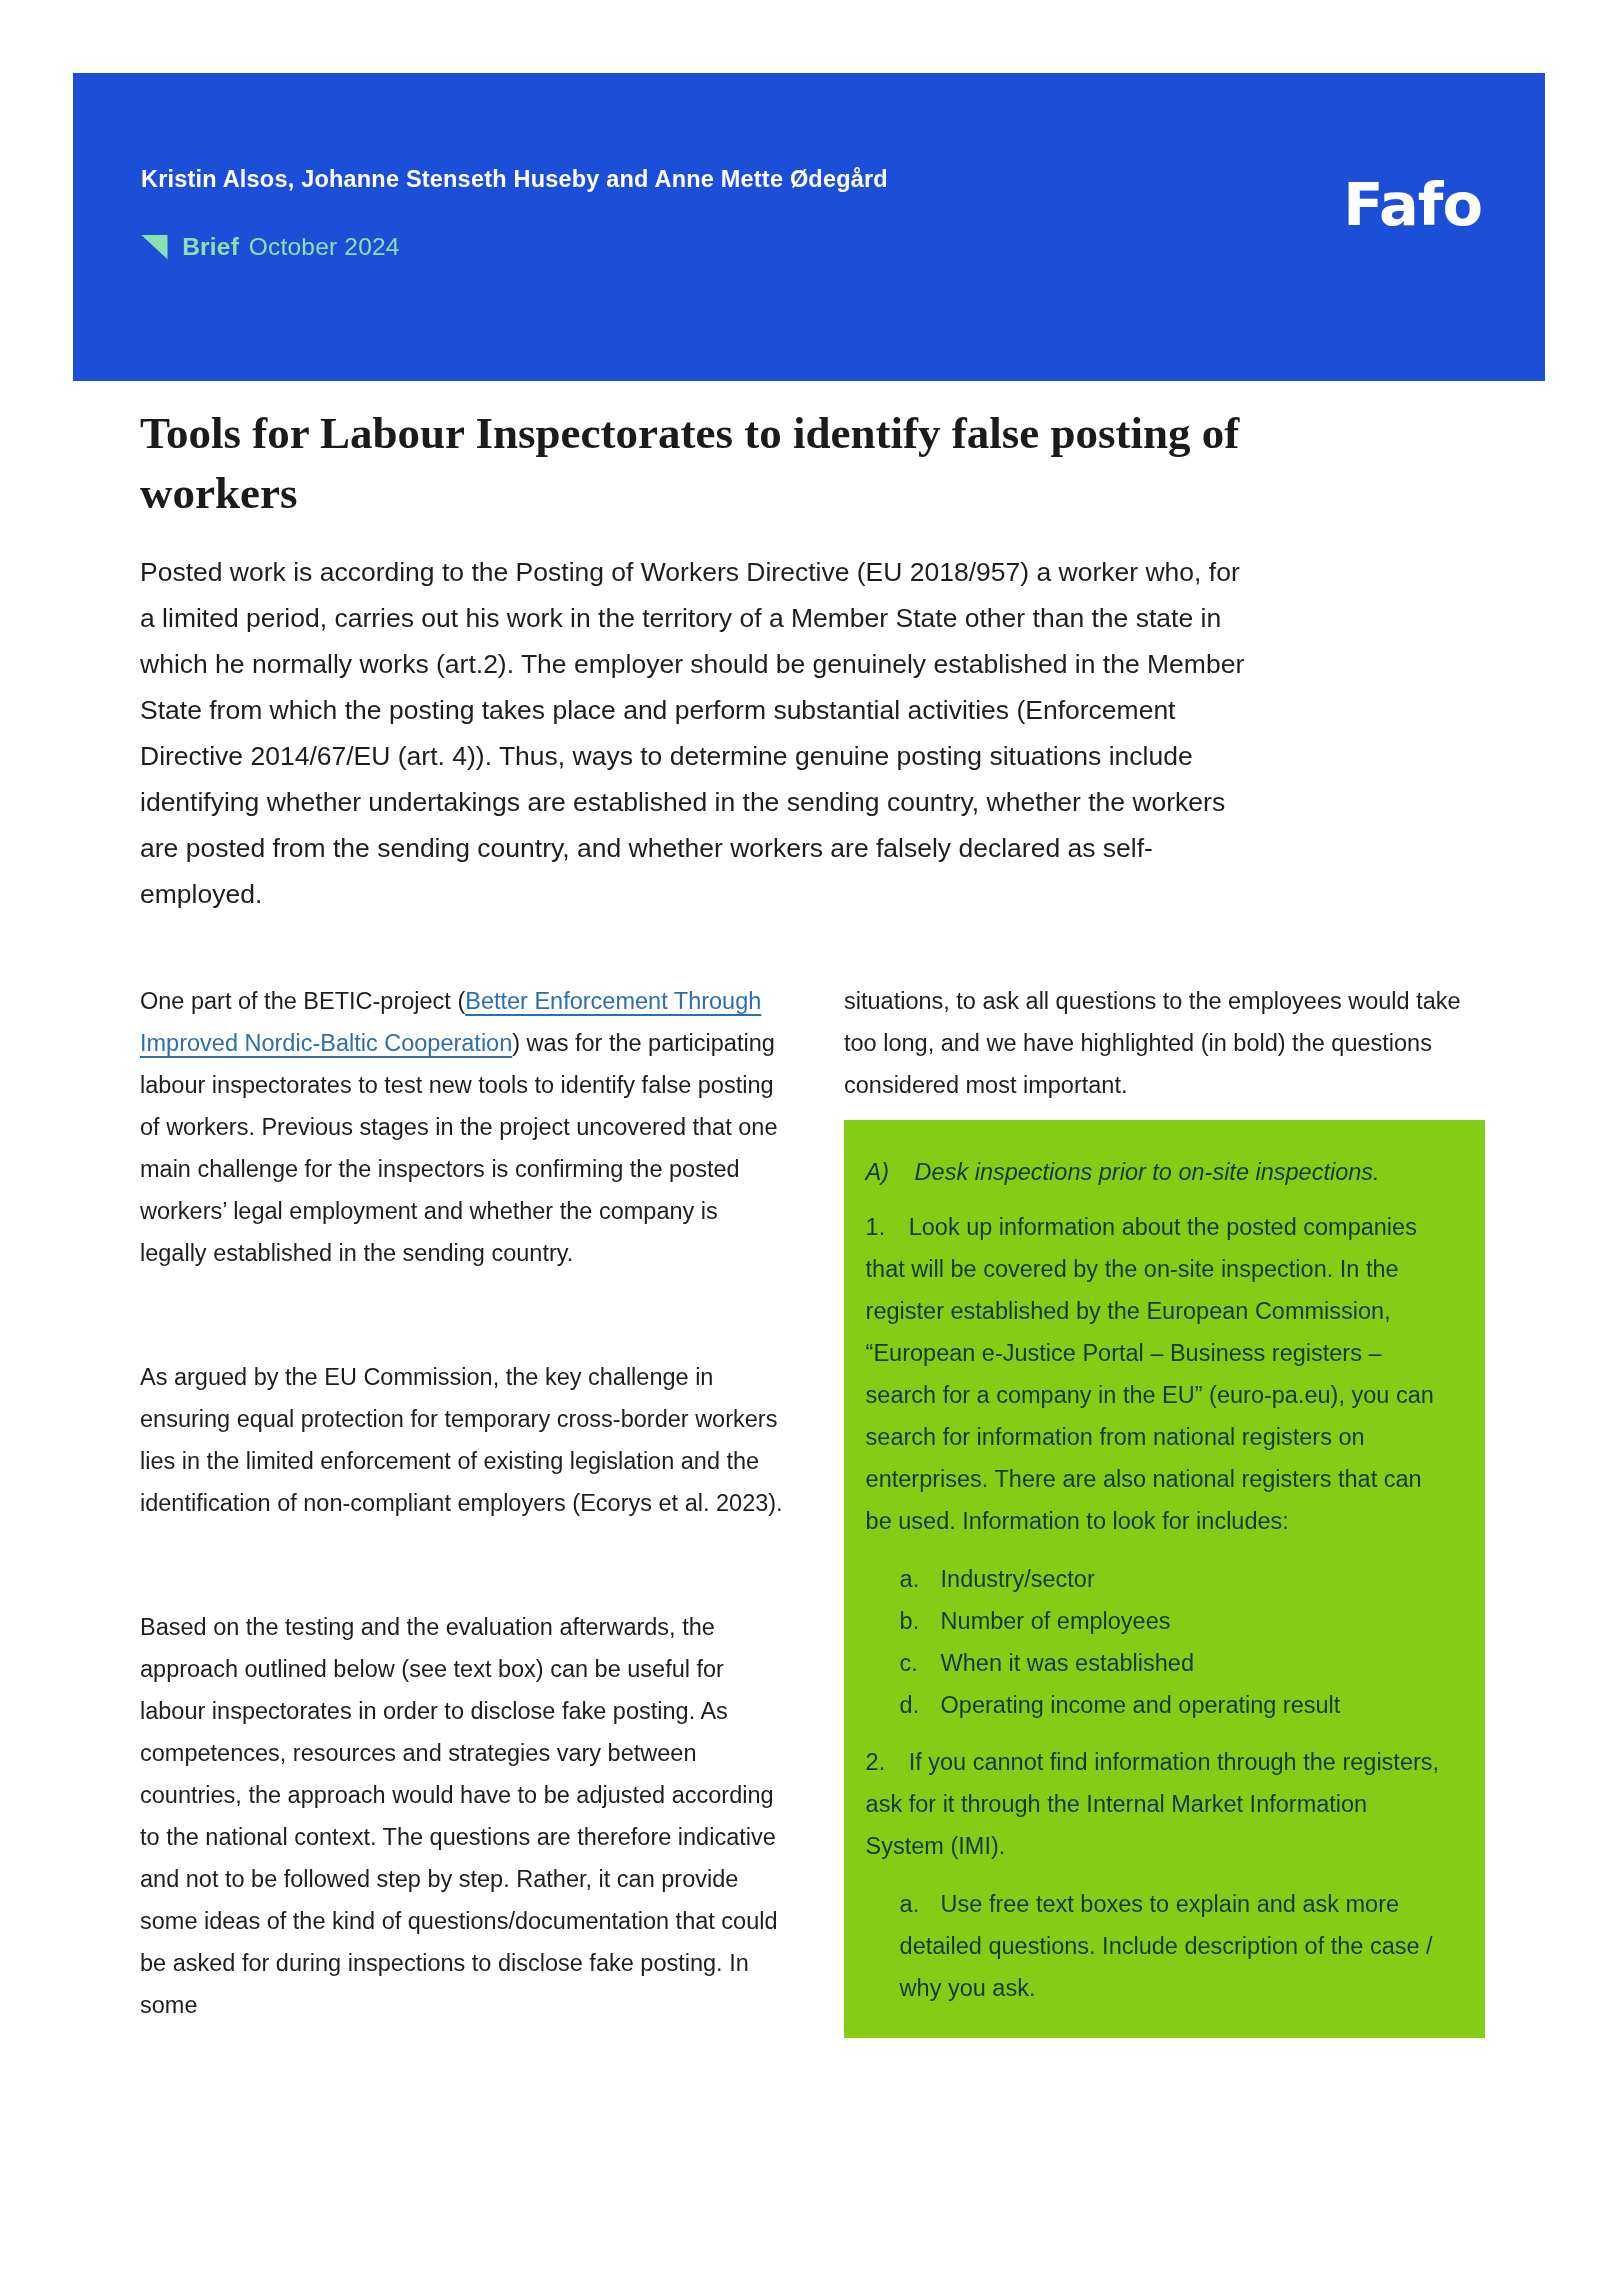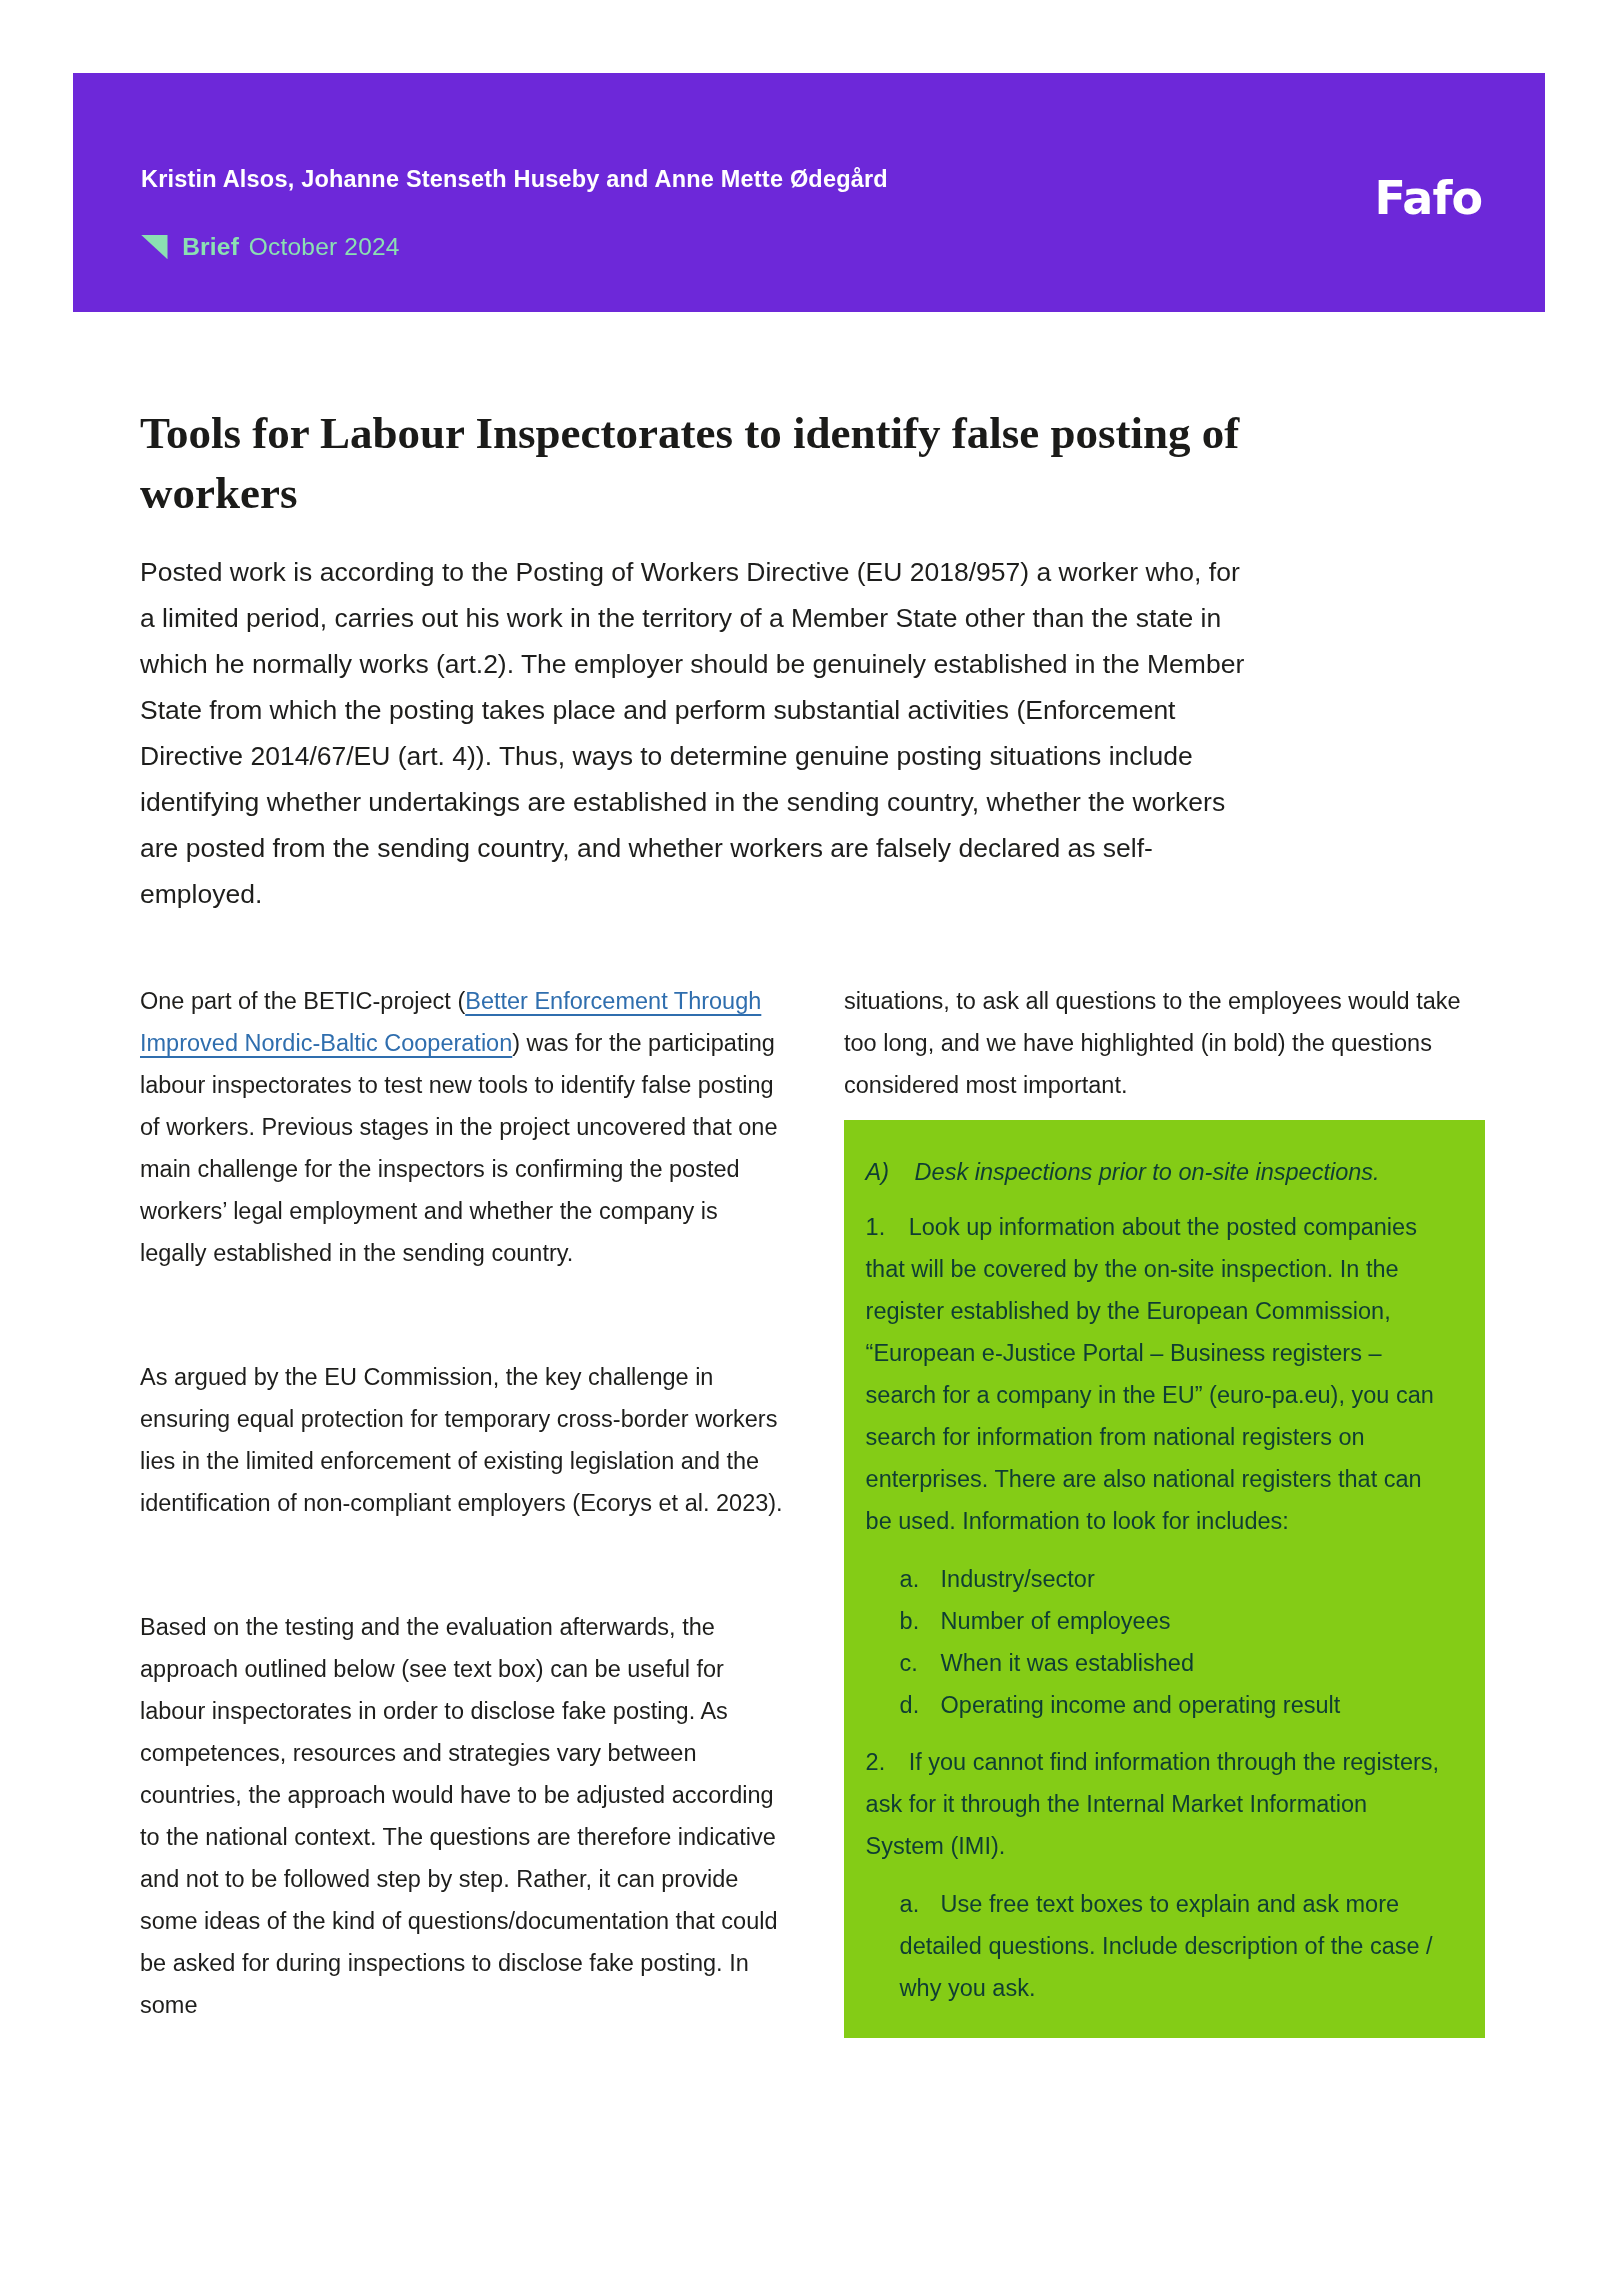--- a/index.html
+++ b/index.html
@@ -12,22 +12,22 @@
     background: #ffffff;
     overflow: hidden;
   }
 
   
   .header {
     position: absolute;
     left: 73px;
     top: 73px;
     width: 1472px;
-    height: 239px;
-    background: #6d28d9;
+    height: 308px;
+    background: #1d4ed8;
     text-decoration: underline;
   }
   .header-text {
     position: absolute;
     left: 68px;
     top: 92px;
   }
   .authors {
     color: #ffffff;
     font-size: 23.5px;
@@ -57,21 +57,21 @@
     color: #8be0b2;
     font-size: 24.5px;
     margin-left: 9.8px;
     letter-spacing: 0.2px;
   }
   .logo {
     position: absolute;
     right: 63px;
     top: 102px;
     color: #ffffff;
-    font-size: 46px;
+    font-size: 59px;
     font-weight: 800;
     letter-spacing: -1px;
     line-height: 1;
     font-family: "DejaVu Sans", "Liberation Sans", sans-serif;
   }
 
   
   .main {
     position: absolute;
     left: 140px;

